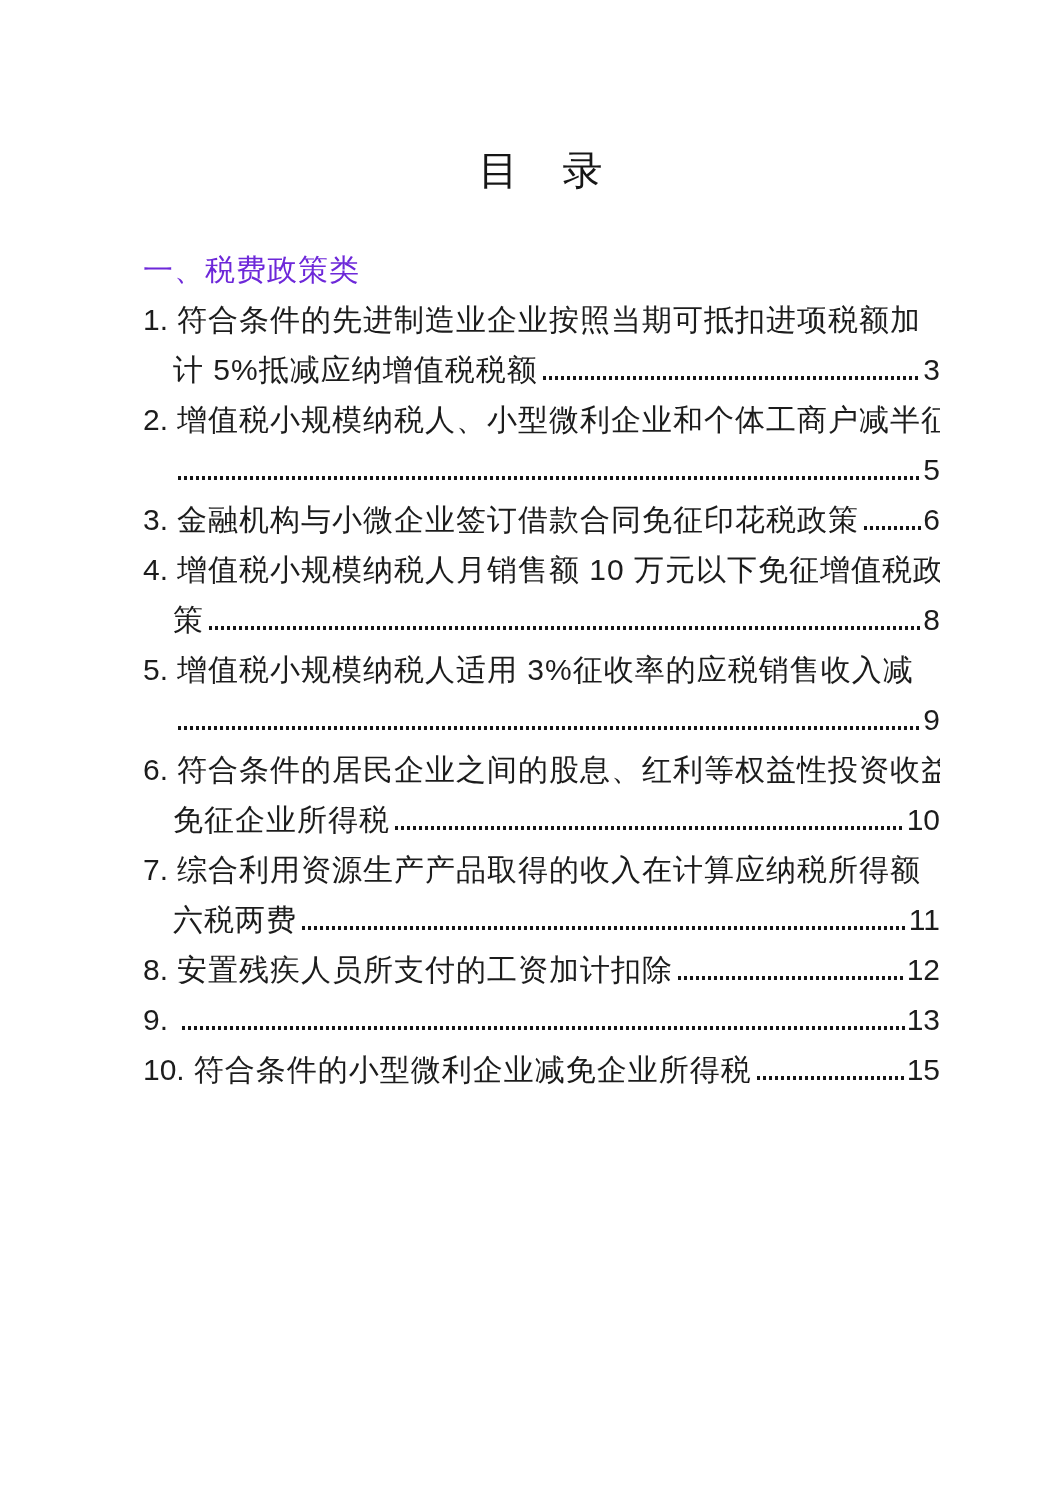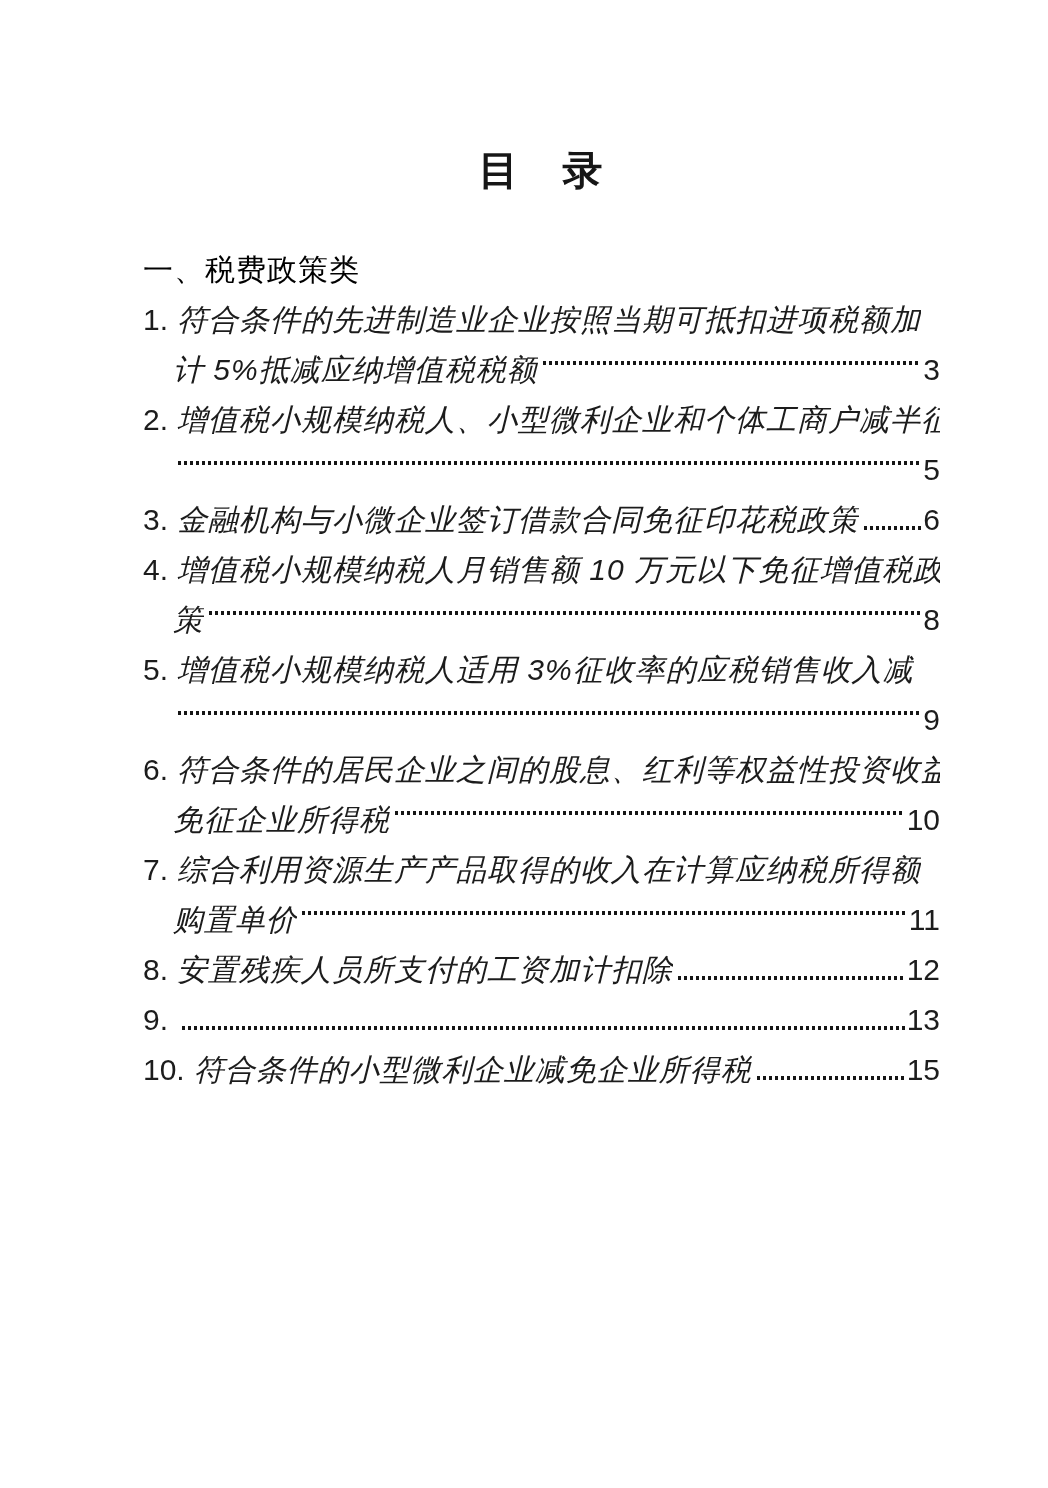--- a/index.html
+++ b/index.html
@@ -15,54 +15,52 @@
     background: #ffffff;
     box-sizing: border-box;
     padding: 148px 108px 0 143px;
     color: #1c1c1c;
     
     font-family: "Liberation Sans", "Liberation Serif", serif;
   }
   .doc-title {
     font-size: 40px;
     line-height: 44px;
-    font-weight: 700;
+    font-weight: 400;
     text-align: center;
     letter-spacing: 2px;
     margin: 0 0 53px 0;
     color: #161616;
   }
   .toc {
     font-size: 30px;
     letter-spacing: 1px;
   }
   .section-heading {
     line-height: 50px;
-    color: #000000;
+    color: #6d28d9;
     margin-top: 45px;
   }
   .toc-line {
     display: flex;
     align-items: flex-end;
     line-height: 50px;
     white-space: nowrap;
   }
   .toc-line.cont {
     padding-left: 30px;
-    align-items: center;
   }
   .entry-number {
     flex: 0 0 auto;
     margin-right: 9px;
     letter-spacing: 0;
   }
   .entry-title {
     flex: 0 1 auto;
     overflow: hidden;
-    font-style: italic;
   }
   .dot-leader {
     flex: 1 1 auto;
     height: 4px;
     min-width: 12px;
     margin: 0 2px 15px 5px;
     background-image: repeating-linear-gradient(to right, #151515 0 3px, transparent 3px 6px);
   }
   .page-number {
     flex: 0 0 auto;
@@ -139,21 +137,21 @@
       <span class="dot-leader"></span>
       <span class="page-number">10</span>
     </div>
 
     <div class="toc-line">
       <span class="entry-number">7.</span>
       <span class="entry-title">综合利用资源生产产品取得的收入在计算应纳税所得额</span>
     </div>
 
     <div class="toc-line cont">
-      <span class="entry-title">购置单价</span>
+      <span class="entry-title">六税两费</span>
       <span class="dot-leader"></span>
       <span class="page-number">11</span>
     </div>
 
     <div class="toc-line">
       <span class="entry-number">8.</span>
       <span class="entry-title">安置残疾人员所支付的工资加计扣除</span>
       <span class="dot-leader"></span>
       <span class="page-number">12</span>
     </div>

